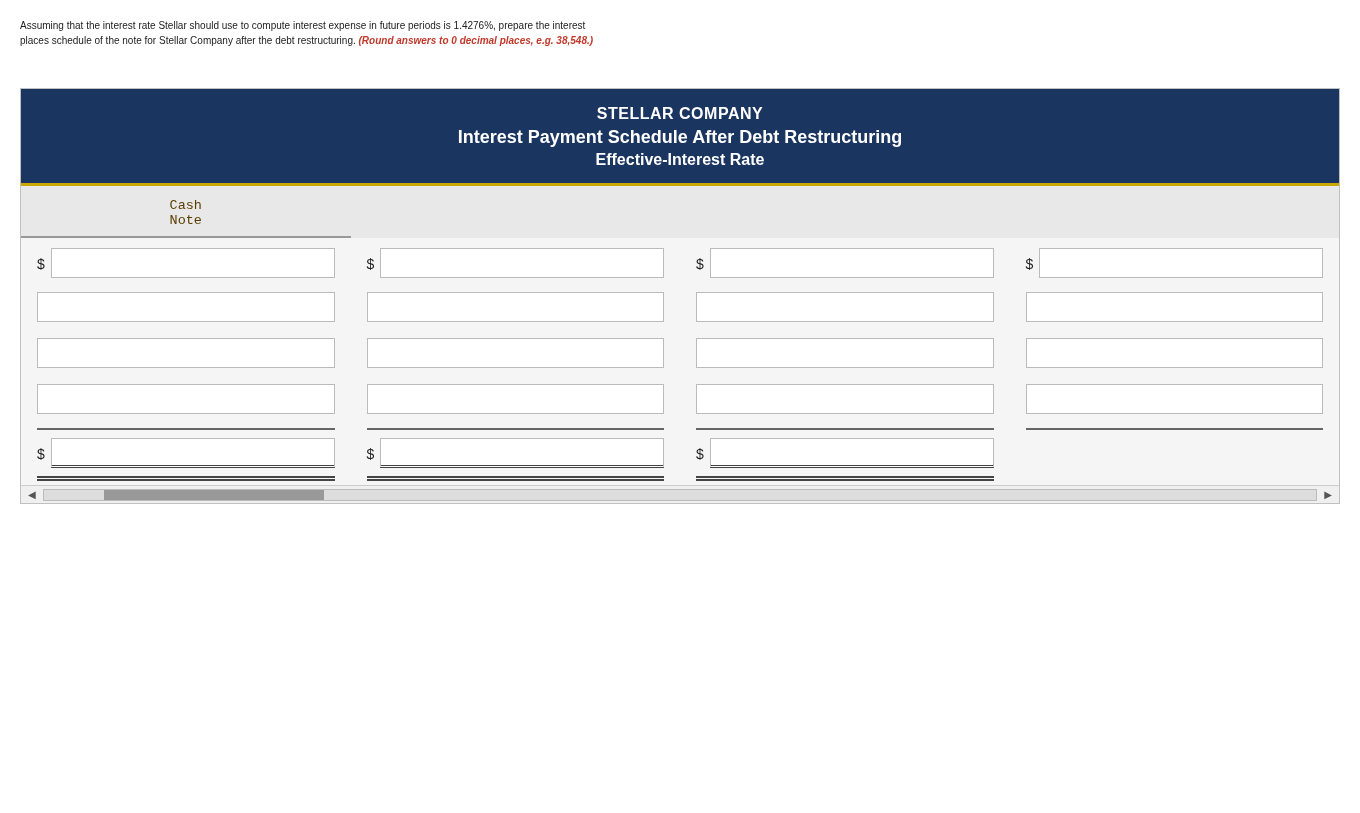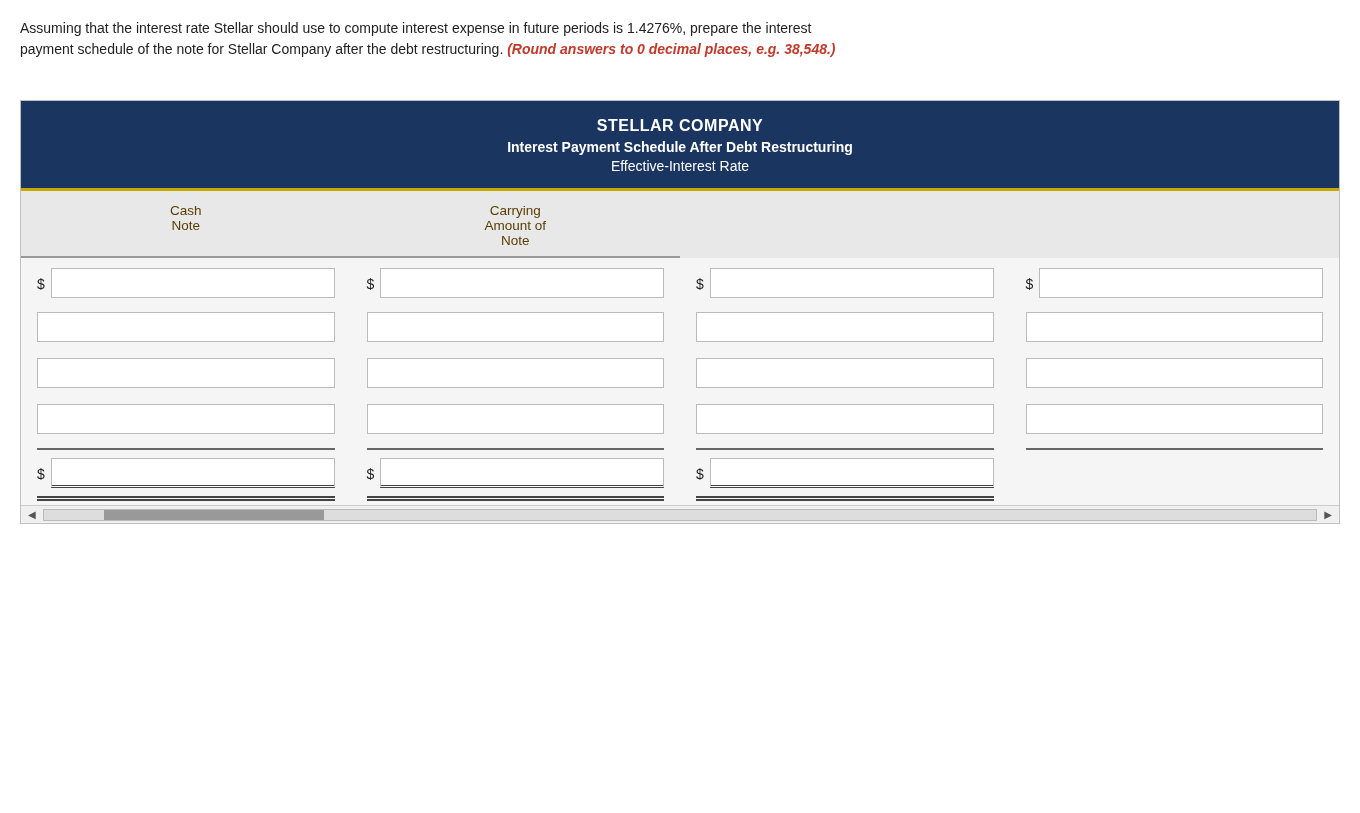--- a/index.html
+++ b/index.html
@@ -16,21 +16,21 @@
       width: 1360px;
       min-height: 813px;
       overflow-x: hidden;
     }
 
     .page-wrapper {
       padding: 18px 20px 20px 20px;
     }
 
     .intro-text {
-      font-size: 14px;
+      font-size: 10px;
       line-height: 1.5;
       margin-bottom: 18px;
       color: #222;
     }
 
     .intro-text .highlight {
       color: #c0392b;
       font-style: italic;
       font-weight: bold;
       text-align: center;
@@ -50,44 +50,45 @@
     }
 
     .table-header .company-name {
       font-size: 16px;
       font-weight: bold;
       letter-spacing: 0.5px;
       margin-bottom: 4px;
     }
 
     .table-header .subtitle1 {
-      font-size: 14px;
+      font-size: 18px;
       font-weight: bold;
       margin-bottom: 3px;
     }
 
     .table-header .subtitle2 {
-      font-size: 14px;
-      font-weight: normal;
+      font-size: 16px;
+      font-weight: bold;
     }
 
     .col-headers-row {
       display: grid;
       grid-template-columns: 1fr 1fr 1fr 1fr;
       background: #e8e8e8;
       border-top: 3px solid #c8a800;
     }
 
     .col-header {
       text-align: center;
       padding: 12px 10px 8px 10px;
       color: #5a3e00;
       font-size: 13.5px;
       font-weight: normal;
       border-bottom: 2px solid #999;
+      font-family: Liberation Mono, monospace;
     }
 
     .data-section {
       background: #f5f5f5;
     }
 
     .data-row {
       display: grid;
       grid-template-columns: 1fr 1fr 1fr 1fr;
       padding: 8px 0;
@@ -177,42 +178,37 @@
     }
   </style>
 </head>
 <body>
 
 <div class="page-wrapper">
 
   <p class="intro-text">
     <span>Assuming that the interest rate Stellar should use to compute interest expense in future periods is 1.4276%, prepare the interest</span>
     <br>
-    <span>payment schedule of the note for Stellar Company after the debt restructuring.</span>
+    <span>places schedule of the note for Stellar Company after the debt restructuring.</span>
     <span class="highlight">(Round answers to 0 decimal places, e.g. 38,548.)</span>
   </p>
 
   <div class="table-container">
 
     <div class="table-header">
       <div class="company-name">STELLAR COMPANY</div>
       <div class="subtitle1">Interest Payment Schedule After Debt Restructuring</div>
       <div class="subtitle2">Effective-Interest Rate</div>
     </div>
 
     <div class="col-headers-row">
       <div class="col-header">
         <span>Cash</span><br>
         <span>Note</span>
       </div>
-      <div class="col-header">
-        <span>Carrying</span><br>
-        <span>Amount of</span><br>
-        <span>Note</span>
-      </div>
     </div>
 
     <div class="data-section">
 
       <div class="data-row with-dollar">
         <div class="cell">
           <span class="dollar-sign">$</span>
           <input class="input-field" type="text" style="">
         </div>
         <div class="cell">

